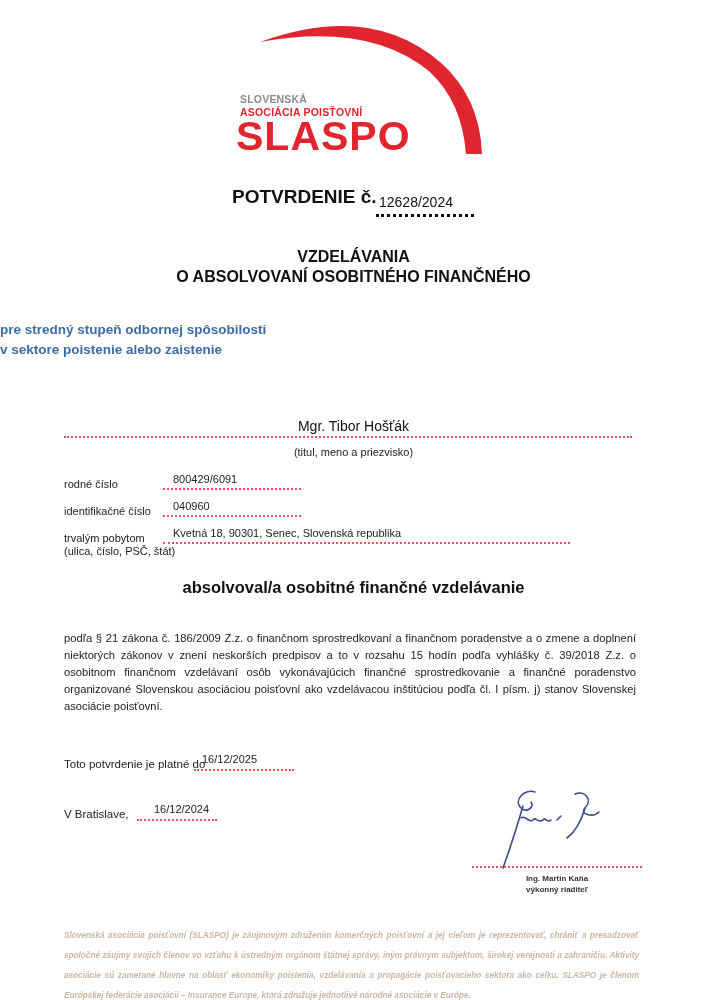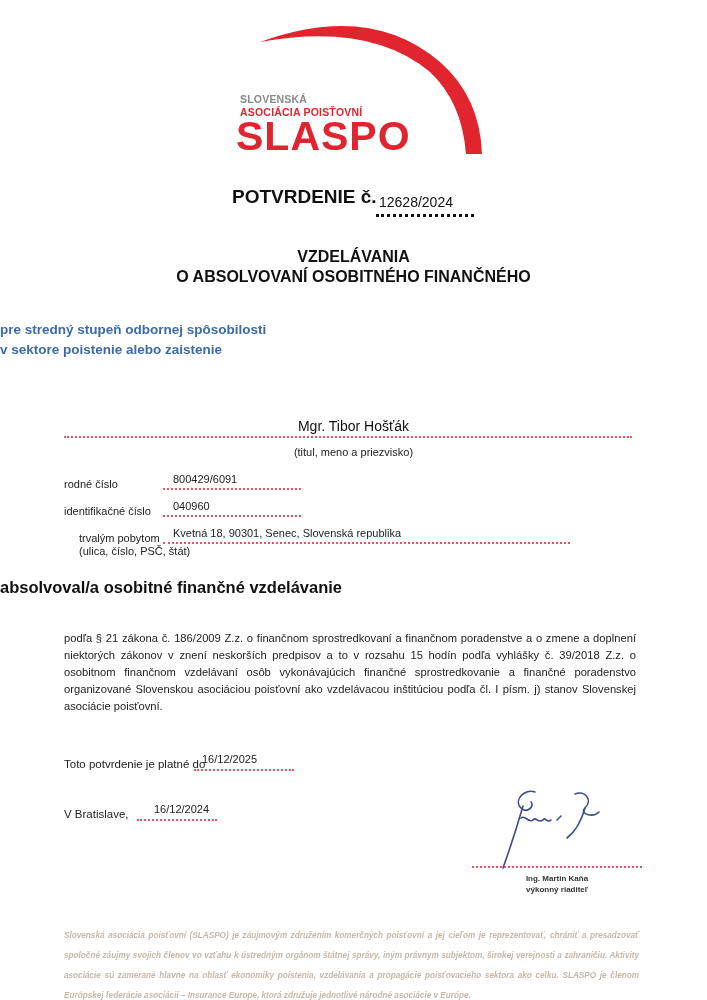--- a/index.html
+++ b/index.html
@@ -27,21 +27,21 @@
   .sub { left: 0; width: 566px; top: 320px; text-align: left; font-size: 13.5px; font-weight: bold; color: #3d6ba6; line-height: 20px; }
 
   .name { left: 0; width: 707px; top: 418px; text-align: center; font-size: 14px; font-weight: normal; color: #111; }
   .name-line { left: 64px; width: 568px; top: 436px; }
   .name-caption { left: 0; width: 707px; top: 446px; text-align: center; font-size: 11px; color: #222; }
 
   .lbl { left: 64px; font-size: 11px; color: #222; line-height: 13px; }
   .val { font-size: 11px; color: #222; }
   .line { height: 0; }
 
-  .absolvoval { left: 0; width: 707px; top: 578px; text-align: left; font-size: 16.5px; font-weight: bold; color: #111; }
+  .absolvoval { left: 0; width: 707px; top: 578px; text-align: center; font-size: 16.5px; font-weight: bold; color: #111; }
 
   .para { left: 64px; width: 572px; top: 630px; font-size: 11.2px; line-height: 17px; text-align: justify; color: #222; }
 
   .valid-lbl { left: 64px; top: 758px; font-size: 11.5px; color: #222; }
   .valid-val { left: 202px; top: 753px; font-size: 11px; color: #222; }
   .valid-line { left: 194px; width: 100px; top: 769px; }
 
   .city-lbl { left: 64px; top: 808px; font-size: 11.5px; color: #222; }
   .city-val { left: 154px; top: 803px; font-size: 11px; color: #222; }
   .city-line { left: 137px; width: 80px; top: 819px; }
@@ -84,21 +84,21 @@
 <div class="abs name-caption">(titul, meno a priezvisko)</div>
 
 <div class="abs lbl" style="top:478px;">rodné číslo</div>
 <div class="abs val" style="left:173px; top:473px;">800429/6091</div>
 <div class="abs line dots-red" style="left:163px; width:138px; top:488px;"></div>
 
 <div class="abs lbl" style="top:505px;">identifikačné číslo</div>
 <div class="abs val" style="left:173px; top:500px;">040960</div>
 <div class="abs line dots-red" style="left:163px; width:138px; top:515px;"></div>
 
-<div class="abs lbl" style="top:532px;margin-left:15px;">
+<div class="abs lbl" style="top:532px;">
   <div>trvalým pobytom</div>
   <div>(ulica, číslo, PSČ, štát)</div>
 </div>
 <div class="abs val" style="left:173px; top:527px;">Kvetná 18, 90301, Senec, Slovenská republika</div>
 <div class="abs line dots-red" style="left:163px; width:407px; top:542px;"></div>
 
 <div class="abs absolvoval">absolvoval/a osobitné finančné vzdelávanie</div>
 <div class="abs para">podľa § 21 zákona č. 186/2009 Z.z. o finančnom sprostredkovaní a finančnom poradenstve a o zmene a doplnení niektorých zákonov v znení neskorších predpisov a to v rozsahu 15 hodín podľa vyhlášky č. 39/2018 Z.z. o osobitnom finančnom vzdelávaní osôb vykonávajúcich finančné sprostredkovanie a finančné poradenstvo organizované Slovenskou asociáciou poisťovní ako vzdelávacou inštitúciou podľa čl. I písm. j) stanov Slovenskej asociácie poisťovní.</div>
 
 <div class="abs valid-lbl">Toto potvrdenie je platné do</div>

